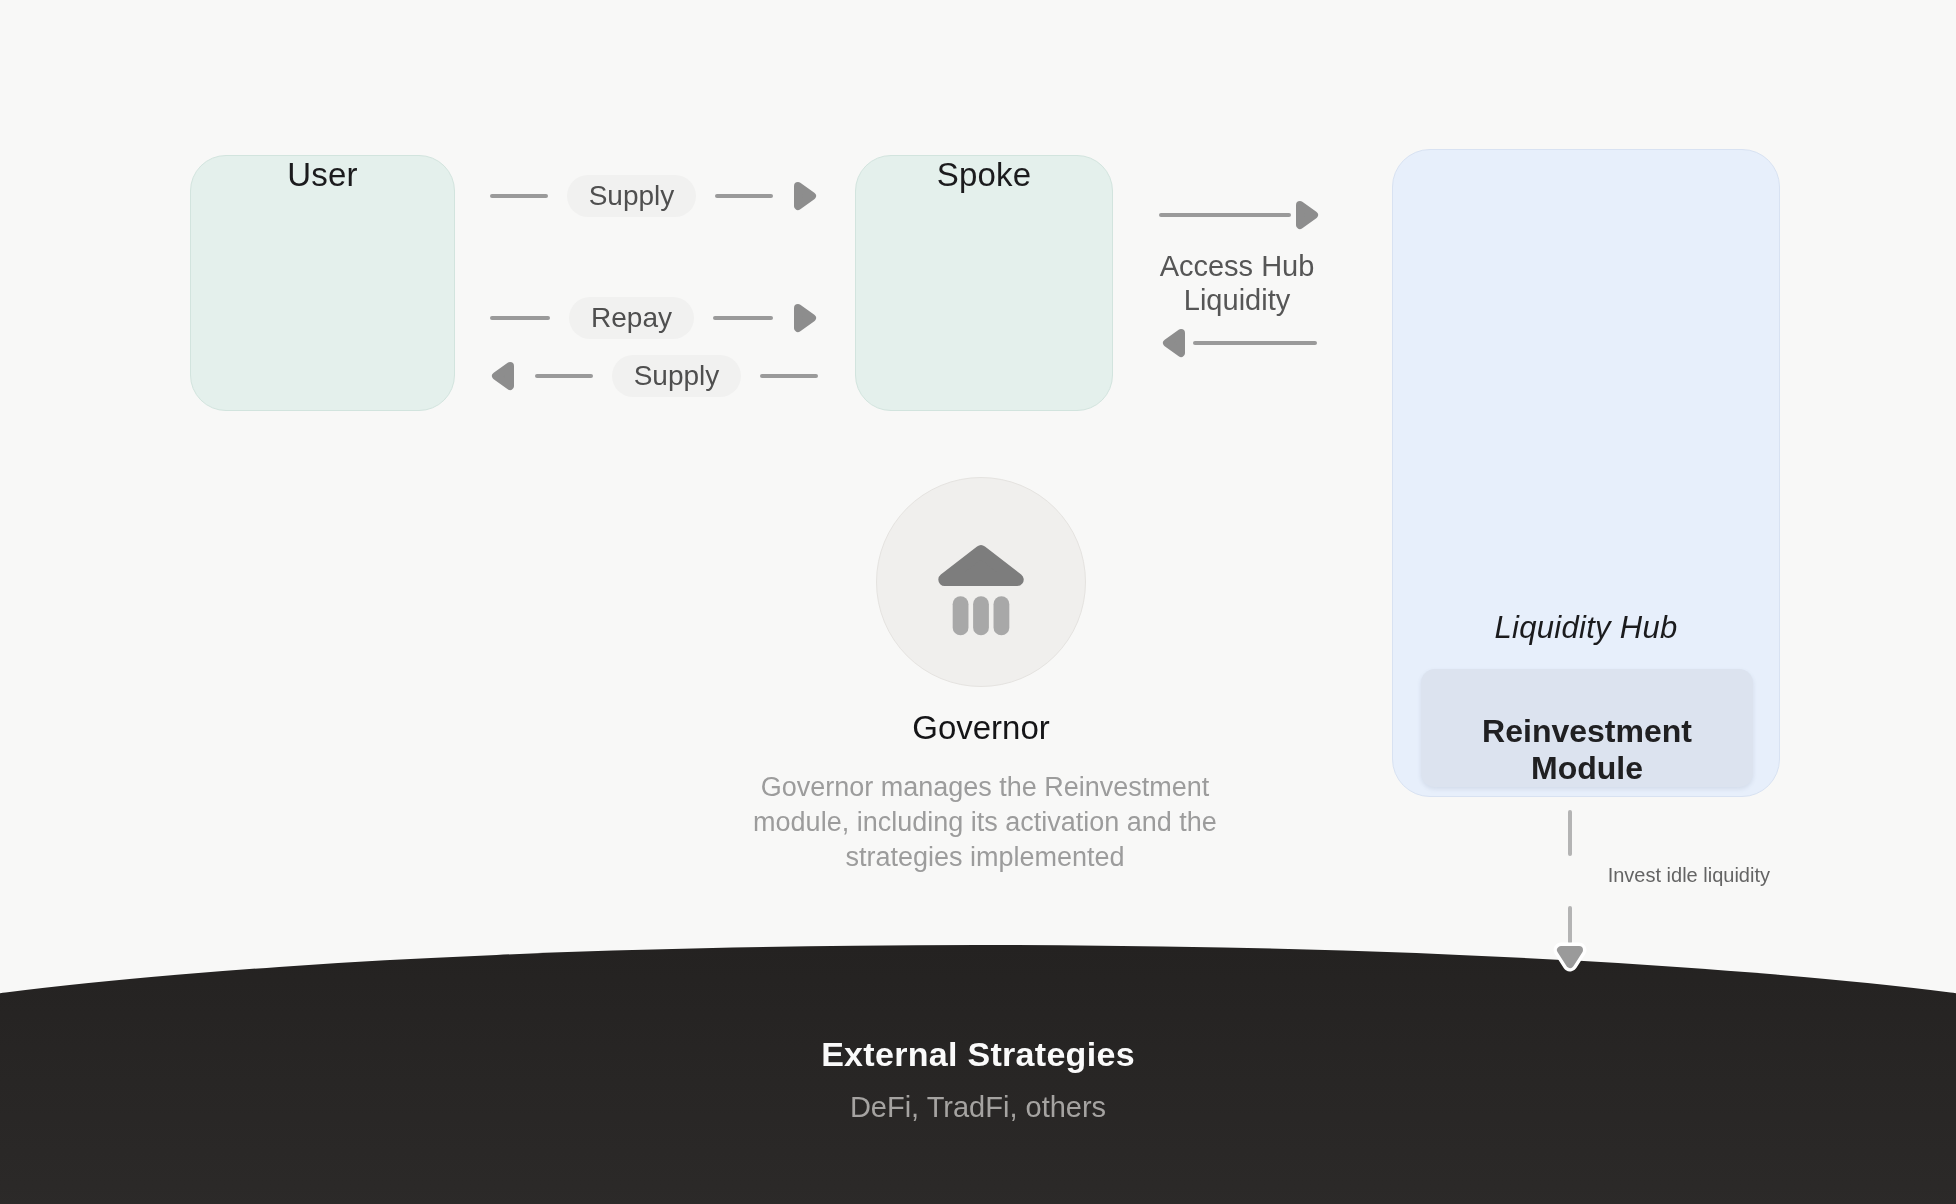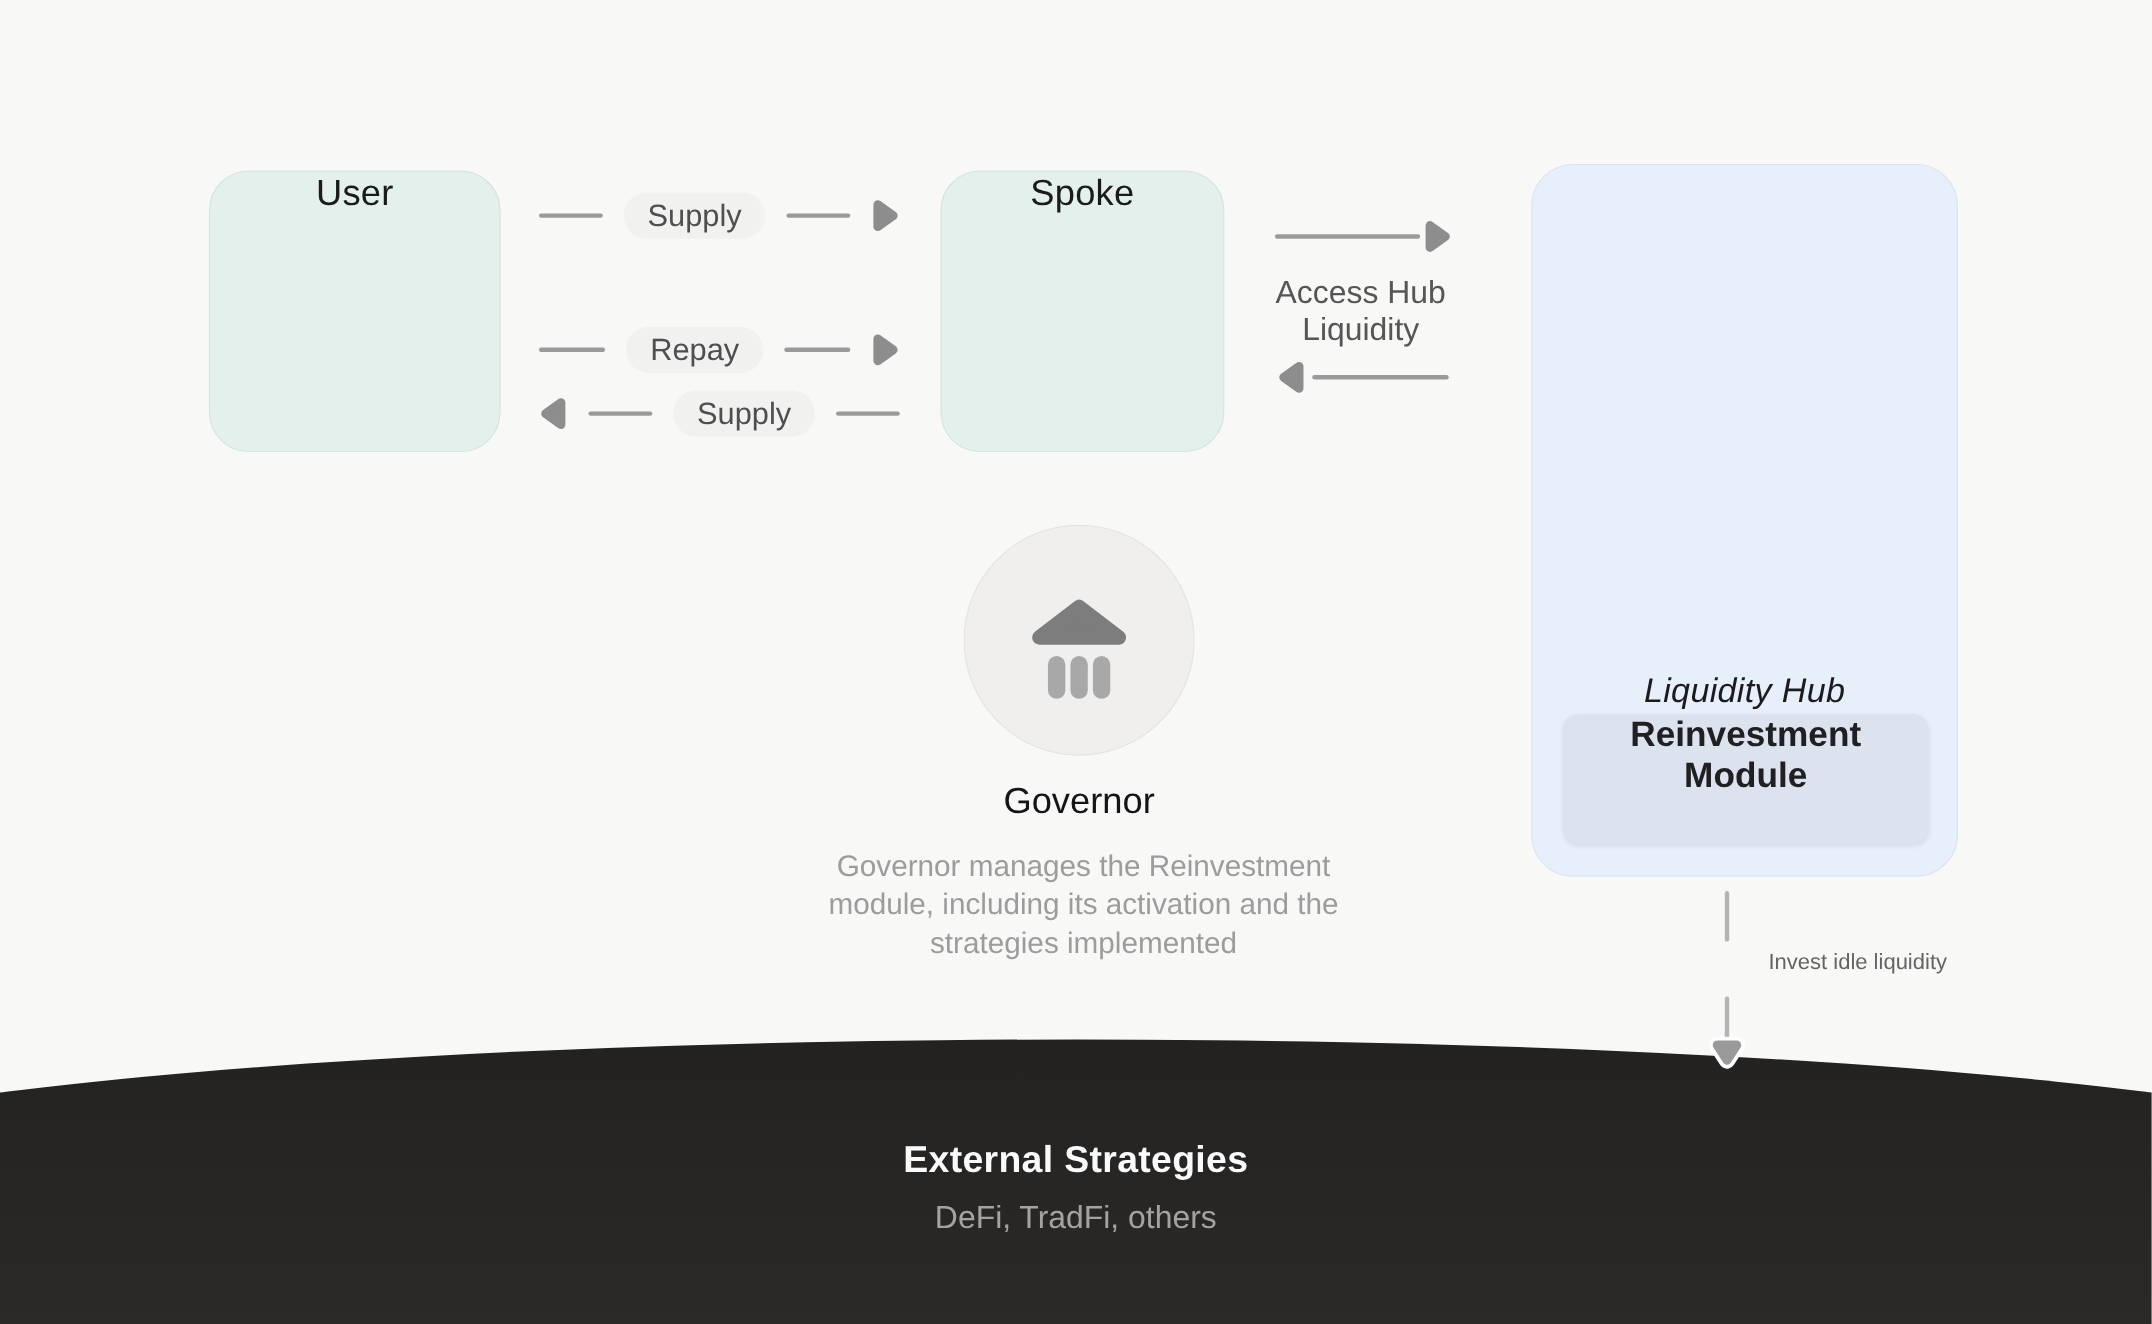--- a/index.html
+++ b/index.html
@@ -59,25 +59,25 @@
     background:var(--hub-bg);
     border:1.5px solid var(--hub-border);
     border-radius:38px;
   }
   .hub-title{
     position:absolute;top:460px;left:0;width:100%;
     text-align:center;color:var(--node-text);
     font-size:31px;font-weight:500;letter-spacing:.3px;font-style:italic;
   }
   .module{
-    position:absolute;left:28px;top:499px;width:332px;height:118px;
+    position:absolute;left:28px;top:519px;width:332px;height:118px;
     background:var(--module-bg);
     border-radius:14px;
     box-shadow:0 2px 4px rgba(90,105,135,.14);
-    display:flex;align-items:flex-start;justify-content:center;
+    display:flex;align-items:flex-end;justify-content:center;
   }
   .module-label{
     width:240px;text-align:center;
     font-size:32px;font-weight:600;line-height:37px;
     color:#202022;
   }
   
   .flow-row{
     position:absolute;left:490px;width:328px;height:42px;
     display:flex;align-items:center;gap:19px;

